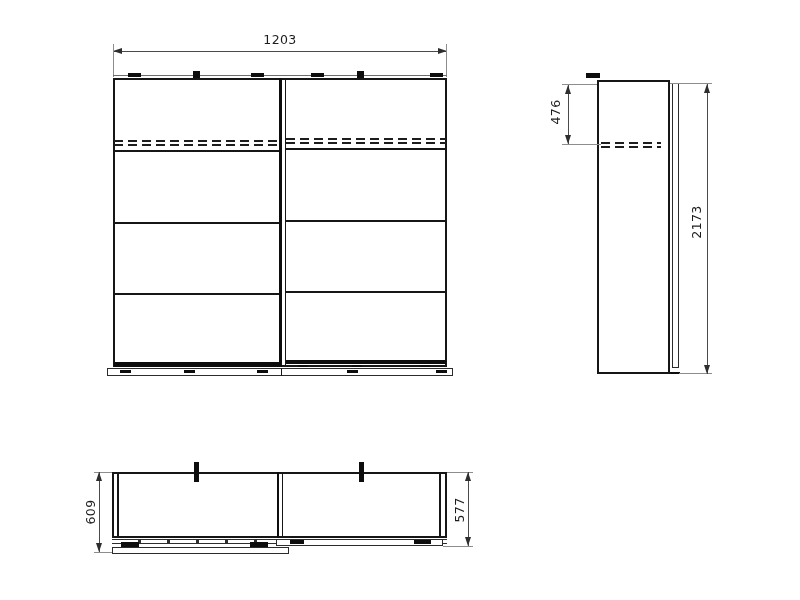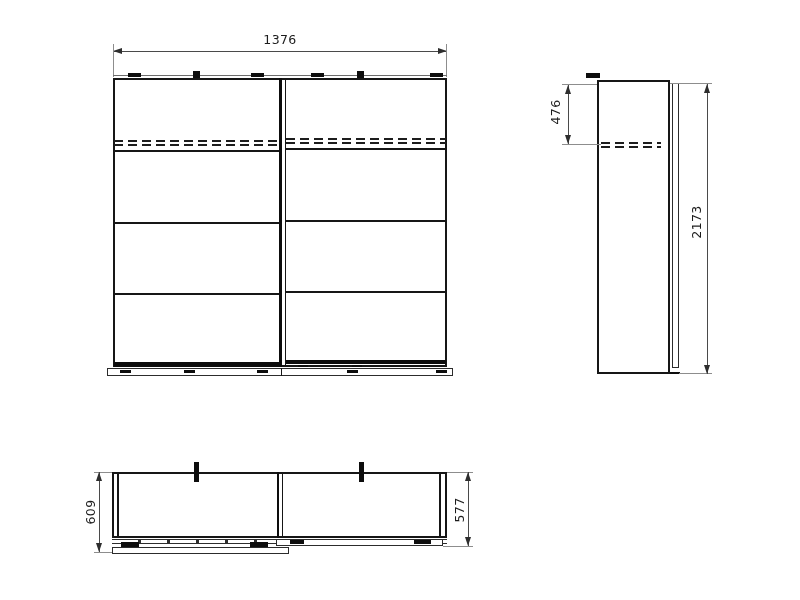--- a/index.html
+++ b/index.html
@@ -30,21 +30,21 @@
   .aU{width:0;height:0;border-left:3px solid transparent;border-right:3px solid transparent;border-bottom:9px solid #2e2e2e;}
   .aD{width:0;height:0;border-left:3px solid transparent;border-right:3px solid transparent;border-top:9px solid #2e2e2e;}
 </style>
 </head>
 <body>
 
 <div id="canvas">
 
   <div>
 
-    <div class="abs dimtext" style="left:113px;top:33px;width:334px;">1376</div>
+    <div class="abs dimtext" style="left:113px;top:33px;width:334px;">1203</div>
     <div class="abs dimline-h" style="left:113px;top:51px;width:334px;"></div>
     <div class="abs aL" style="left:113px;top:48px;"></div>
     <div class="abs aR" style="left:438px;top:48px;"></div>
     <div class="abs extline-v" style="left:113px;top:44px;height:33px;"></div>
     <div class="abs extline-v" style="left:446px;top:44px;height:33px;"></div>
 
     <div class="abs thinline-h" style="left:113px;top:75px;width:334px;"></div>
     <div class="abs blackmark" style="left:128px;top:73px;width:13px;height:4px;"></div>
     <div class="abs blackmark" style="left:193px;top:71px;width:7px;height:8px;"></div>
     <div class="abs blackmark" style="left:251px;top:73px;width:13px;height:4px;"></div>

